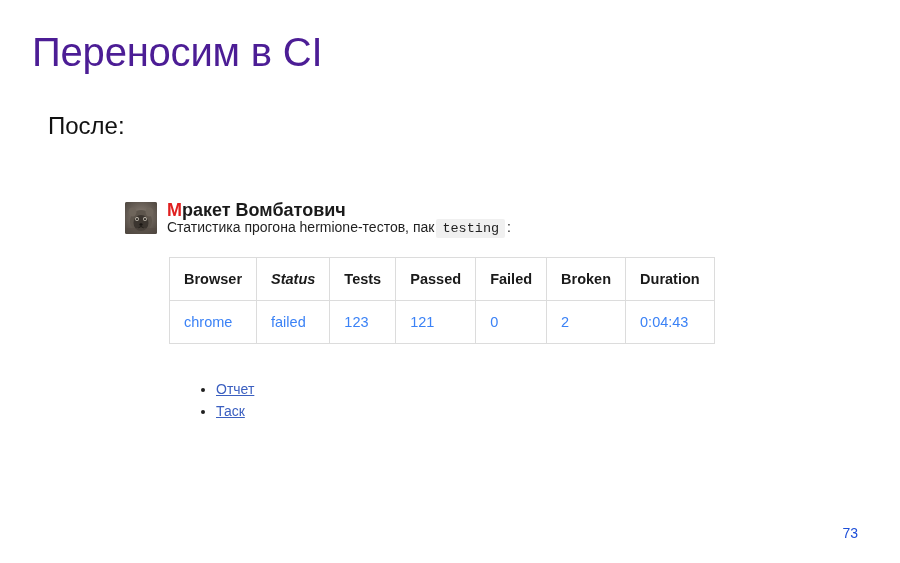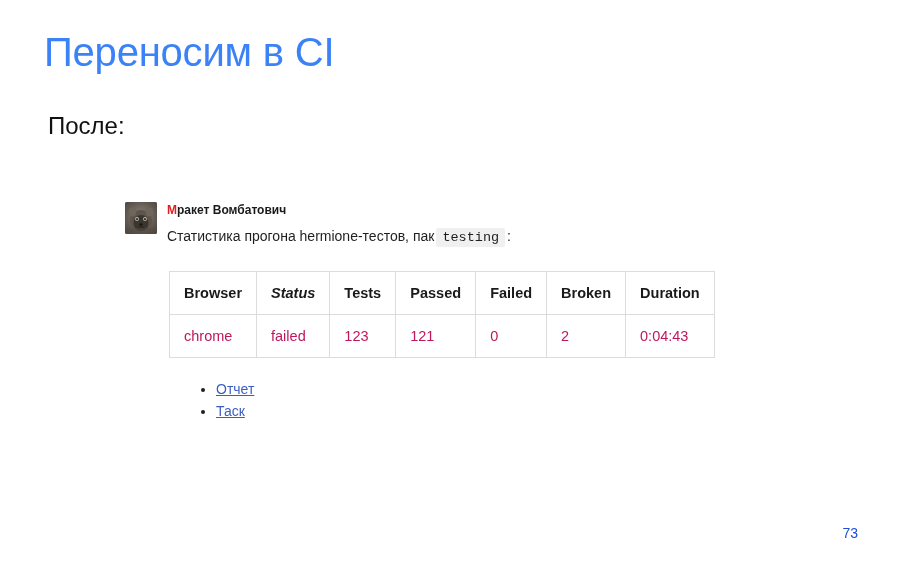--- a/index.html
+++ b/index.html
@@ -18,25 +18,25 @@
 
   .slide {
     position: absolute;
     inset: 0;
     background: #ffffff;
   }
 
   
   .slide-title {
     position: absolute;
-    left: 44px;
+    left: 32px;
     top: 30px;
     font-size: 40px;
     font-weight: 400;
-    color: #3b82f6;
+    color: #4c1d95;
     letter-spacing: -0.2px;
     line-height: 1.1;
     white-space: nowrap;
   }
 
   
   .slide-subtitle {
     position: absolute;
     left: 48px;
     top: 112px;
@@ -70,25 +70,25 @@
     background: #6b6258;
     position: relative;
   }
   .avatar svg { display: block; width: 32px; height: 32px; }
 
   .message-body {
     padding-top: 0px;
   }
 
   .sender-name {
-    font-size: 12px;
+    font-size: 18px;
     font-weight: bold;
     color: #1a1a1a;
     line-height: 16px;
-    margin-bottom: 9px;
+    margin-bottom: 0;
     white-space: nowrap;
   }
   .sender-name .initial {
     color: #e02020;
   }
 
   .message-text {
     font-size: 14px;
     color: #1f1f1f;
     line-height: 19px;
@@ -101,21 +101,21 @@
     color: #1f1f1f;
     padding: 2px 6px;
     border-radius: 2px;
     margin: 0 2px;
   }
 
   
   .stats-table-wrap {
     position: absolute;
     left: 169px;
-    top: 271px;
+    top: 257px;
   }
   table.stats-table {
     border-collapse: collapse;
     background: #ffffff;
     table-layout: fixed;
   }
   table.stats-table th,
   table.stats-table td {
     border: 1px solid #dcdcdc;
     height: 43px;
@@ -125,21 +125,21 @@
     vertical-align: middle;
     white-space: nowrap;
   }
   table.stats-table th {
     font-weight: bold;
     color: #1a1a1a;
     text-align: center;
   }
   table.stats-table td {
     text-align: left;
-    color: #be185d;
+    color: #3b82f6;
   }
   
   .col-browser  { width: 87px; }
   .col-status   { width: 68px; font-style: italic; }
   .col-tests    { width: 62px; }
   .col-passed   { width: 80px; }
   .col-failed   { width: 69px; }
   .col-broken   { width: 76px; }
   .col-duration { width: 82px; }
 

